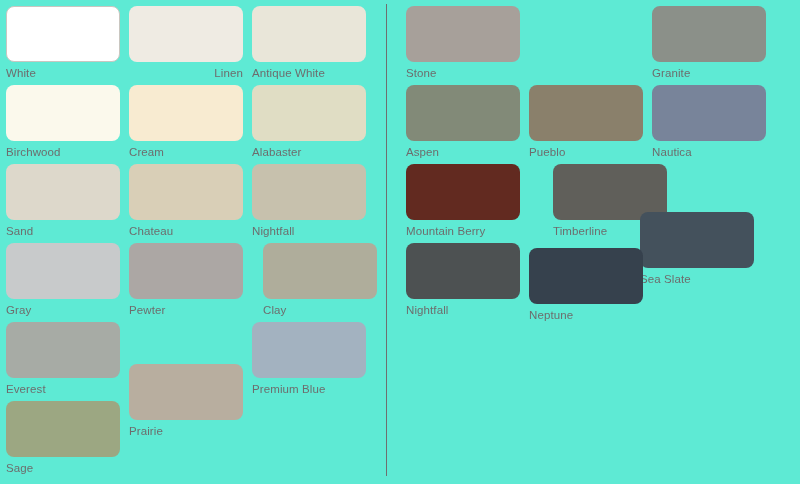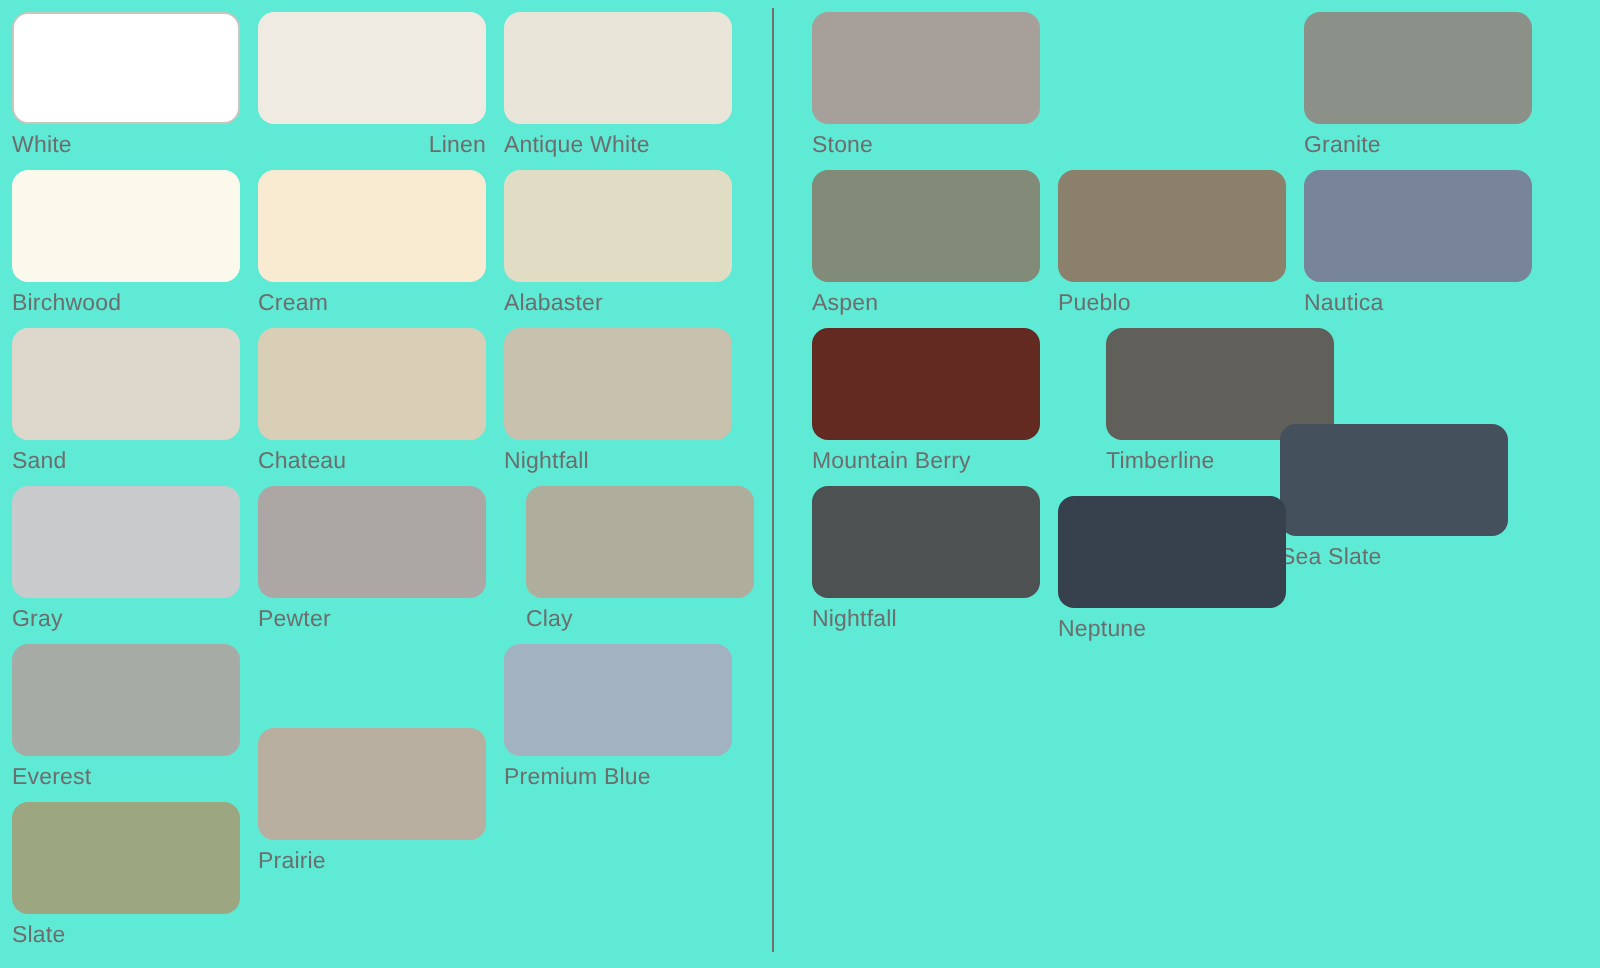--- a/index.html
+++ b/index.html
@@ -121,21 +121,21 @@
         <div class="swatch-cell" style="left: 129px; top: 320px; margin-top: 44px;">
           <div class="swatch-chip" style="background: rgb(184, 174, 159);"></div>
           <span class="swatch-label">Prairie</span>
         </div>
         <div class="swatch-cell" style="left: 252px; top: 322px;">
           <div class="swatch-chip" style="background: rgb(163, 178, 192);"></div>
           <span class="swatch-label">Premium Blue</span>
         </div>
         <div class="swatch-cell" style="left: 6px; top: 401px;">
           <div class="swatch-chip" style="background: rgb(156, 167, 130);"></div>
-          <span class="swatch-label">Slate</span>
+          <span class="swatch-label">Sage</span>
         </div>
       </div>
   </div>
 
   <div id="panel-divider"></div>
 
   <div class="panel" id="right-panel">
     <div class="swatch-grid">
         <div class="swatch-cell" style="left: 6px; top: 6px;">
           <div class="swatch-chip" style="background: rgb(167, 160, 154);"></div>

